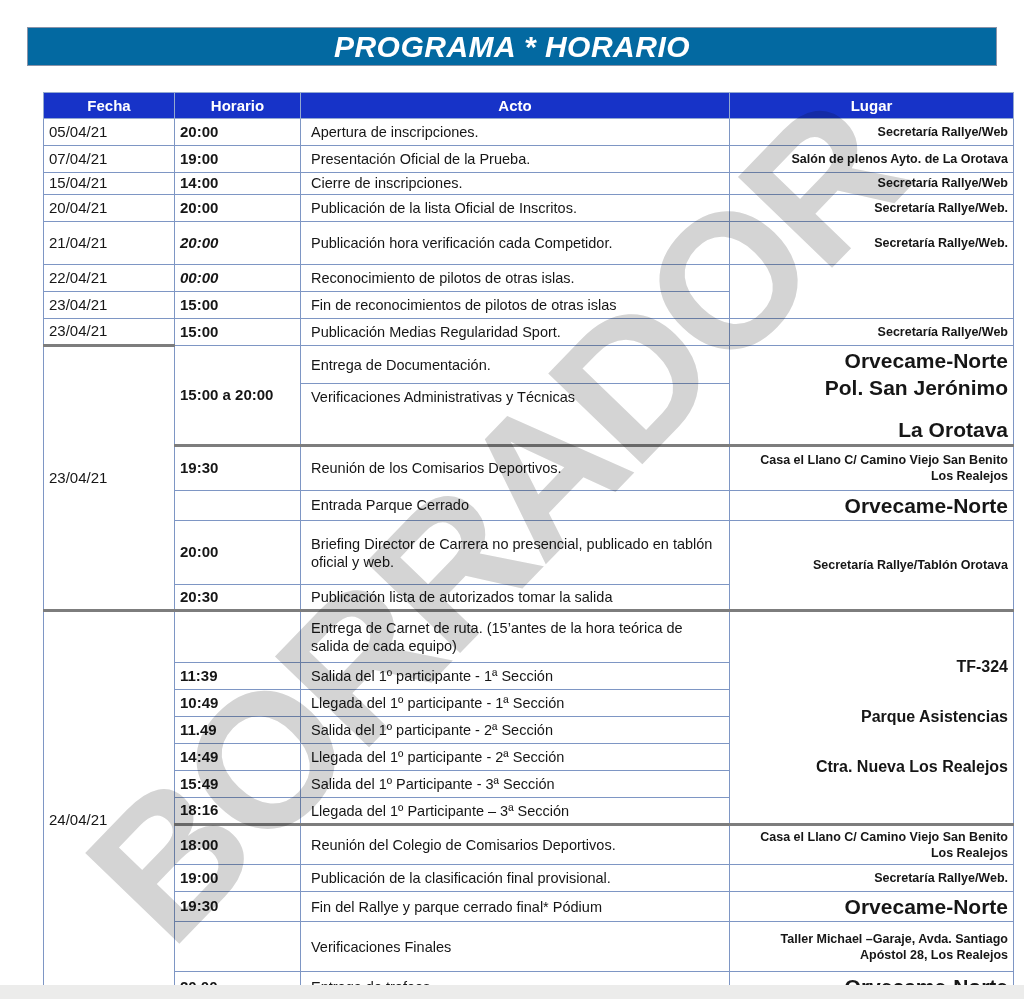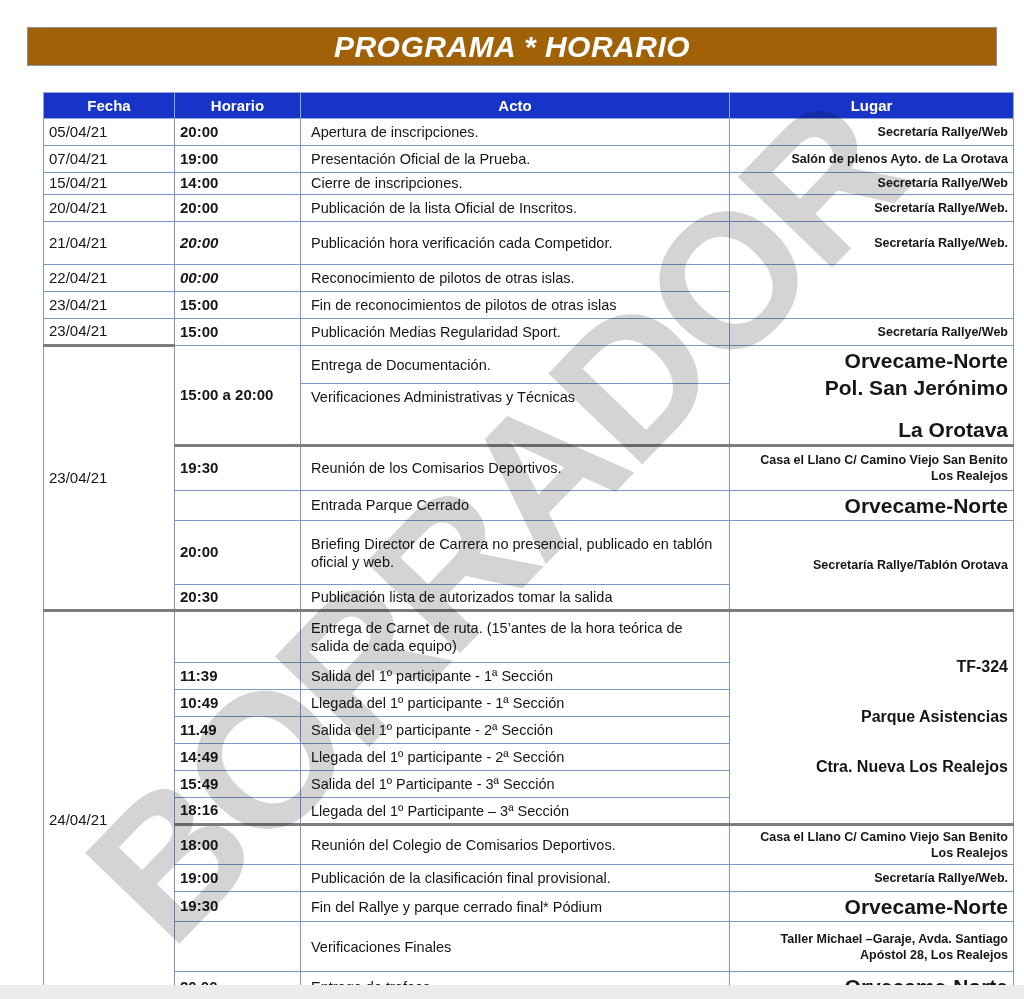--- a/index.html
+++ b/index.html
@@ -3,21 +3,21 @@
 <meta charset="utf-8">
 <style>
   html,body{margin:0;padding:0;}
   body{
     width:1024px;height:999px;position:relative;background:#ffffff;
     font-family:"Liberation Sans",sans-serif;overflow:hidden;
   }
   
   .banner{
     position:absolute;left:27px;top:27px;width:968px;height:37px;
-    background:#a16207;border:1px solid #8a93a8;
+    background:#0369a1;border:1px solid #8a93a8;
     display:flex;align-items:center;justify-content:center;
   }
   .banner-title{
     color:#ffffff;font-size:30px;font-weight:bold;font-style:italic;letter-spacing:.5px;
     white-space:nowrap;
   }
   
   table.sched{
     position:absolute;left:43px;top:92px;width:970px;
     border-collapse:collapse;table-layout:fixed;

